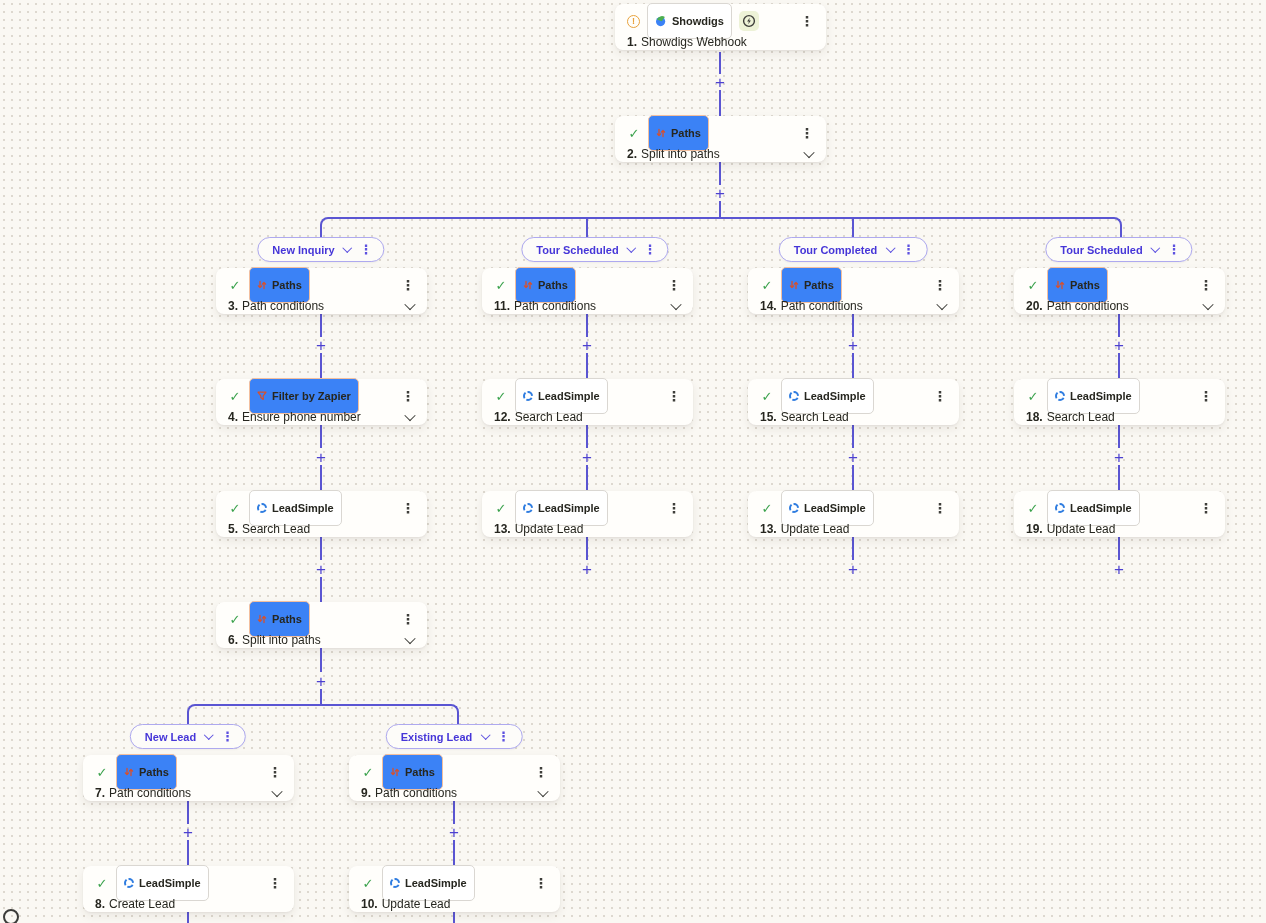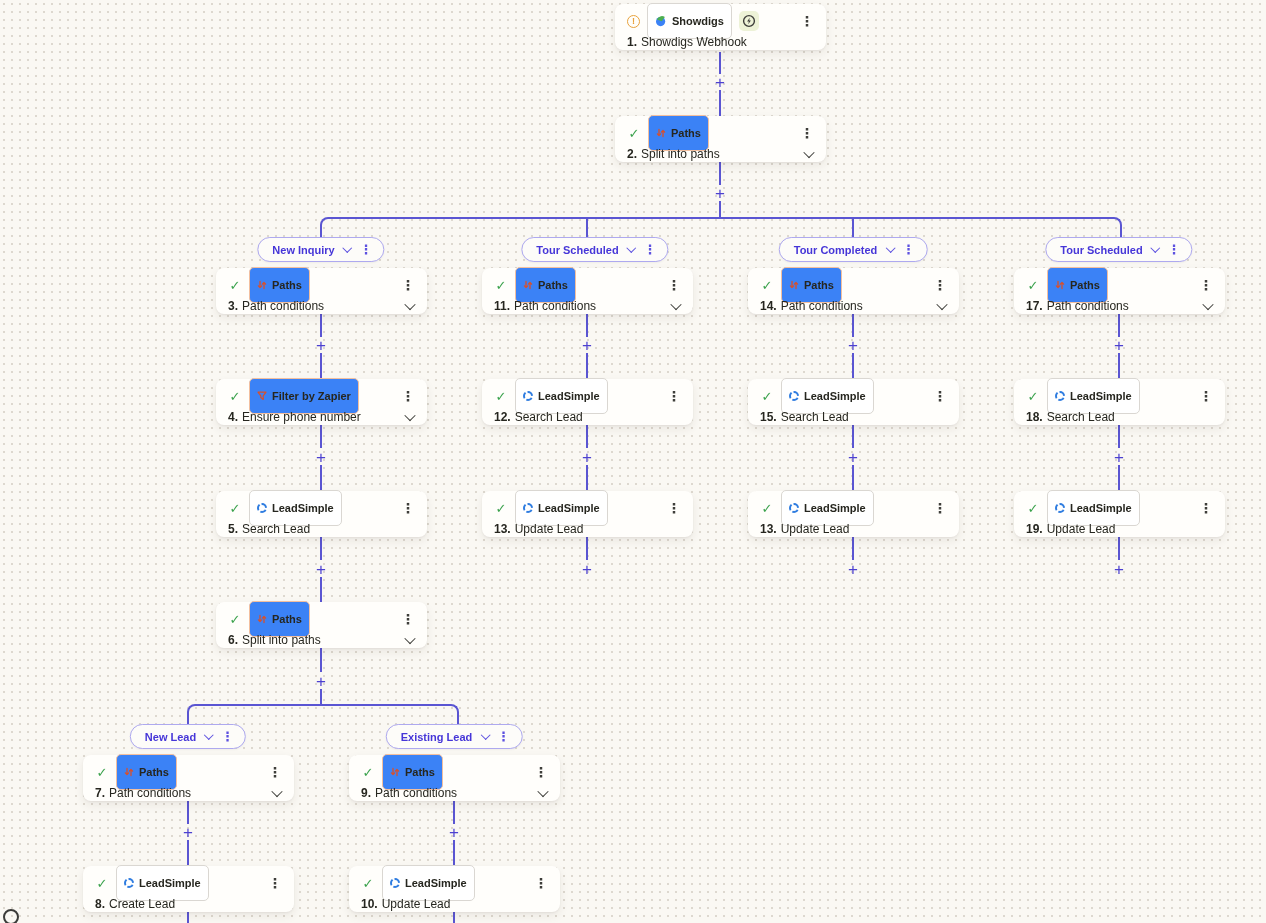--- a/index.html
+++ b/index.html
@@ -440,21 +440,21 @@
     <span class="badge orange">
       <svg width="10" height="10" viewBox="0 0 10 10" fill="none" stroke="#d9502a" stroke-width="1.3" stroke-linecap="round">
           <path d="M3 1.5v6M3 7.5L1.4 5.9M3 7.5l1.6-1.6M7 8.5v-6M7 2.5L5.4 4.1M7 2.5l1.6 1.6"></path>
         </svg>
       <span>Paths</span>
     </span>
     <span class="sp"></span>
     <span class="kebab">⋮</span>
   </div>
   <div class="row2">
-    <span class="num">17.</span>
+    <span class="num">20.</span>
     <span>Path conditions</span>
     <span class="chev"></span>
   </div>
 </div>
 
 <div class="card" style="left:1014px;top:379px">
   <div class="row1">
     <span class="st check">✓</span>
     <span class="badge neutral">
       <span class="ls-ic"></span>

